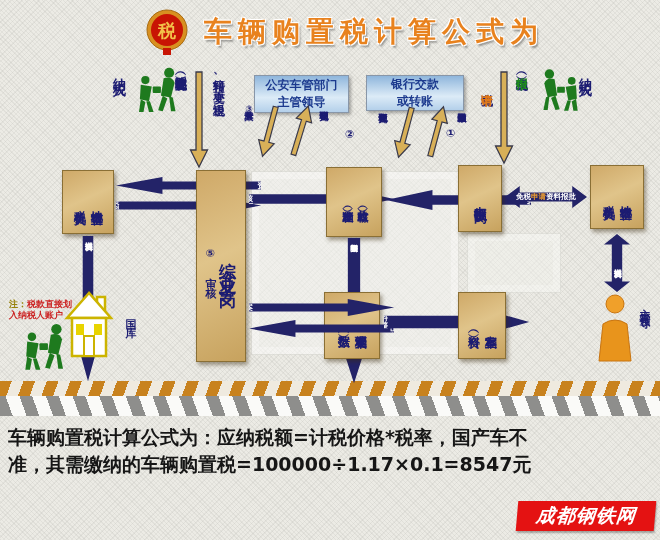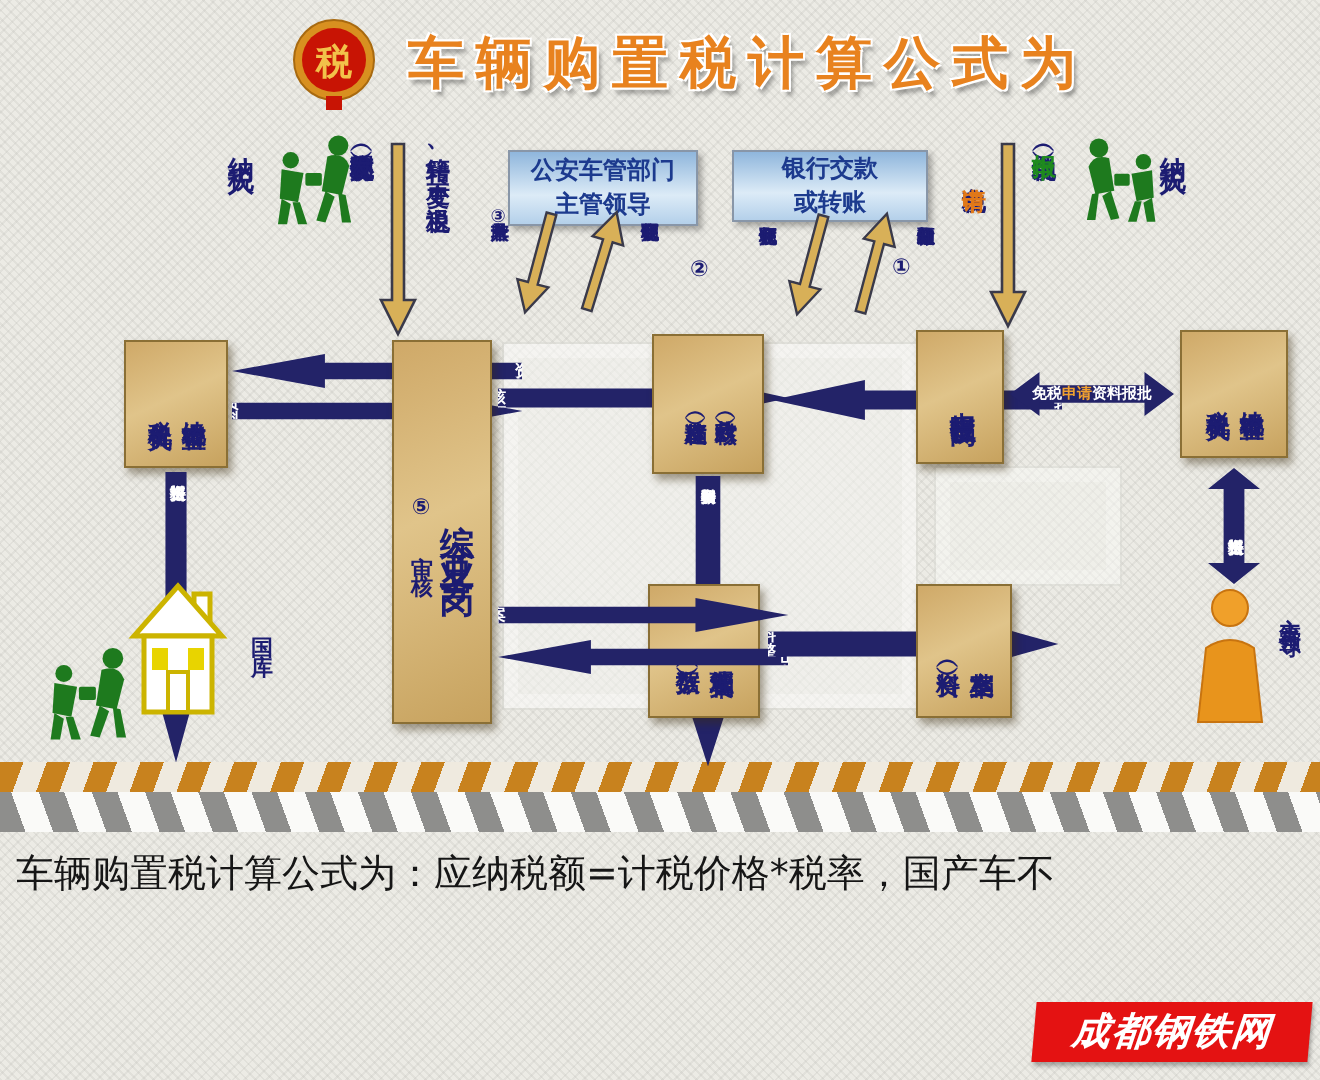--- a/index.html
+++ b/index.html
@@ -33,21 +33,21 @@
 .ar-vd { clip-path:polygon(50% 0,100% 18%,70% 18%,70% 82%,100% 82%,50% 100%,0 82%,30% 82%,30% 18%,0 18%); }
 
 .flowlab { position:absolute; color:#1c1c72; font-weight:bold; z-index:2; }
 .num { position:absolute; color:#1c1c72; font-weight:bold; font-size:11px; z-index:2; }
 
 .band { position:absolute; left:0; width:660px; z-index:1; }
 
 .note { position:absolute; left:9px; top:299px; width:68px; font-size:9px; font-weight:bold; color:#cc2222; line-height:11px; z-index:2; }
 .note .pfx { color:#97820a; }
 
-.para { position:absolute; left:8px; top:424px; width:650px; color:#161616; font-weight:normal; font-size:19px; line-height:27px; z-index:2; }
+.para { position:absolute; left:8px; top:424px; width:650px; color:#161616; font-weight:bold; font-size:19px; line-height:27px; z-index:2; }
 
 .wm { position:absolute; left:517px; top:501px; width:138px; height:30px; background:#e41212; z-index:3;
   display:flex; align-items:center; justify-content:center; transform:skewX(-5deg);
   color:#fff; font-weight:bold; font-style:italic; font-size:19px; letter-spacing:1px; box-shadow:1px 2px 2px rgba(0,0,0,.3); }
 .svgabs { position:absolute; z-index:2; }
 </style>
 </head>
 <body>
 
 <div class="stage">
@@ -224,20 +224,23 @@
     <div class="vtext">
       <div>档案室</div>
       <div>（资料）</div>
     </div>
   </div>
 
   <div class="barrow ar-vd" style="left:604px; top:234px; width:26px; height:58px; font-size:8px;">
     <span class="vtext">资料报送</span>
   </div>
 
+  <div class="note">
+    <span class="pfx">注：</span><span>税款直接划入纳税人账户</span>
+  </div>
   <svg class="svgabs" style="left:14px; top:320px;" width="66" height="58" viewBox="0 0 70 58">
     <g fill="#1e7a1e">
       <circle cx="45" cy="8" r="5.5"></circle>
         <path d="M39,14 Q48,11 51,19 L47,35 L36,33 Z"></path>
       <path d="M38,33 L33,49 L38,50 L43,36 Z"></path>
         <path d="M45,34 L47,50 L52,50 L49,35 Z"></path>
       <rect x="27" y="23" width="9" height="7" rx="1"></rect>
       <circle cx="19" cy="16" r="4.5"></circle>
         <path d="M14,21 L26,23 L23,39 L13,37 Z"></path>
       <path d="M14,37 L12,51 L17,51 L19,40 Z"></path>
@@ -258,17 +261,18 @@
     <circle cx="20" cy="11" r="9" fill="#f0a02a" stroke="#c87410" stroke-width="1"></circle>
     <path d="M4,68 L8,31 Q20,23 32,31 L36,68 Z" fill="#e8941c" stroke="#c87410" stroke-width="1"></path>
   </svg>
   <div class="flowlab vtext" style="left:636px; top:300px; font-size:11px; letter-spacing:3px;">主管领导</div>
 
   <div class="band" style="top:381px; height:15px; background:repeating-linear-gradient(110deg,#c8821e 0 11px,#efeadf 11px 22px);"></div>
   <div class="band" style="top:396px; height:20px; background:repeating-linear-gradient(70deg,#8e8e8c 0 12px,#fafaf8 12px 25px);"></div>
 
   <div class="para">
     <div>车辆购置税计算公式为：应纳税额=计税价格*税率，国产车不</div>
+    <div>准，其需缴纳的车辆购置税=100000÷1.17×0.1=8547元</div>
   </div>
 
   <div class="wm">成都钢铁网</div>
 
 </div>
 
 </body></html>

